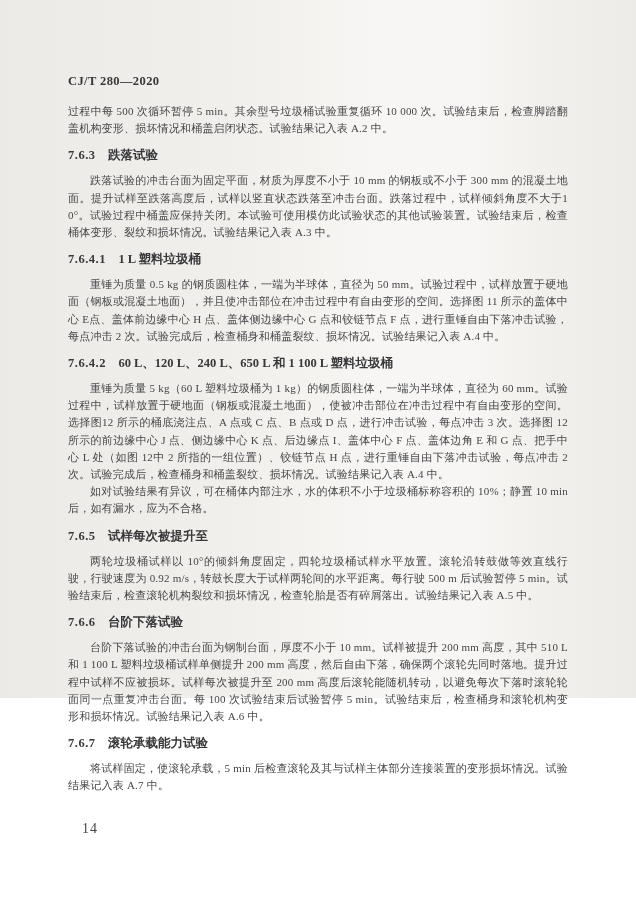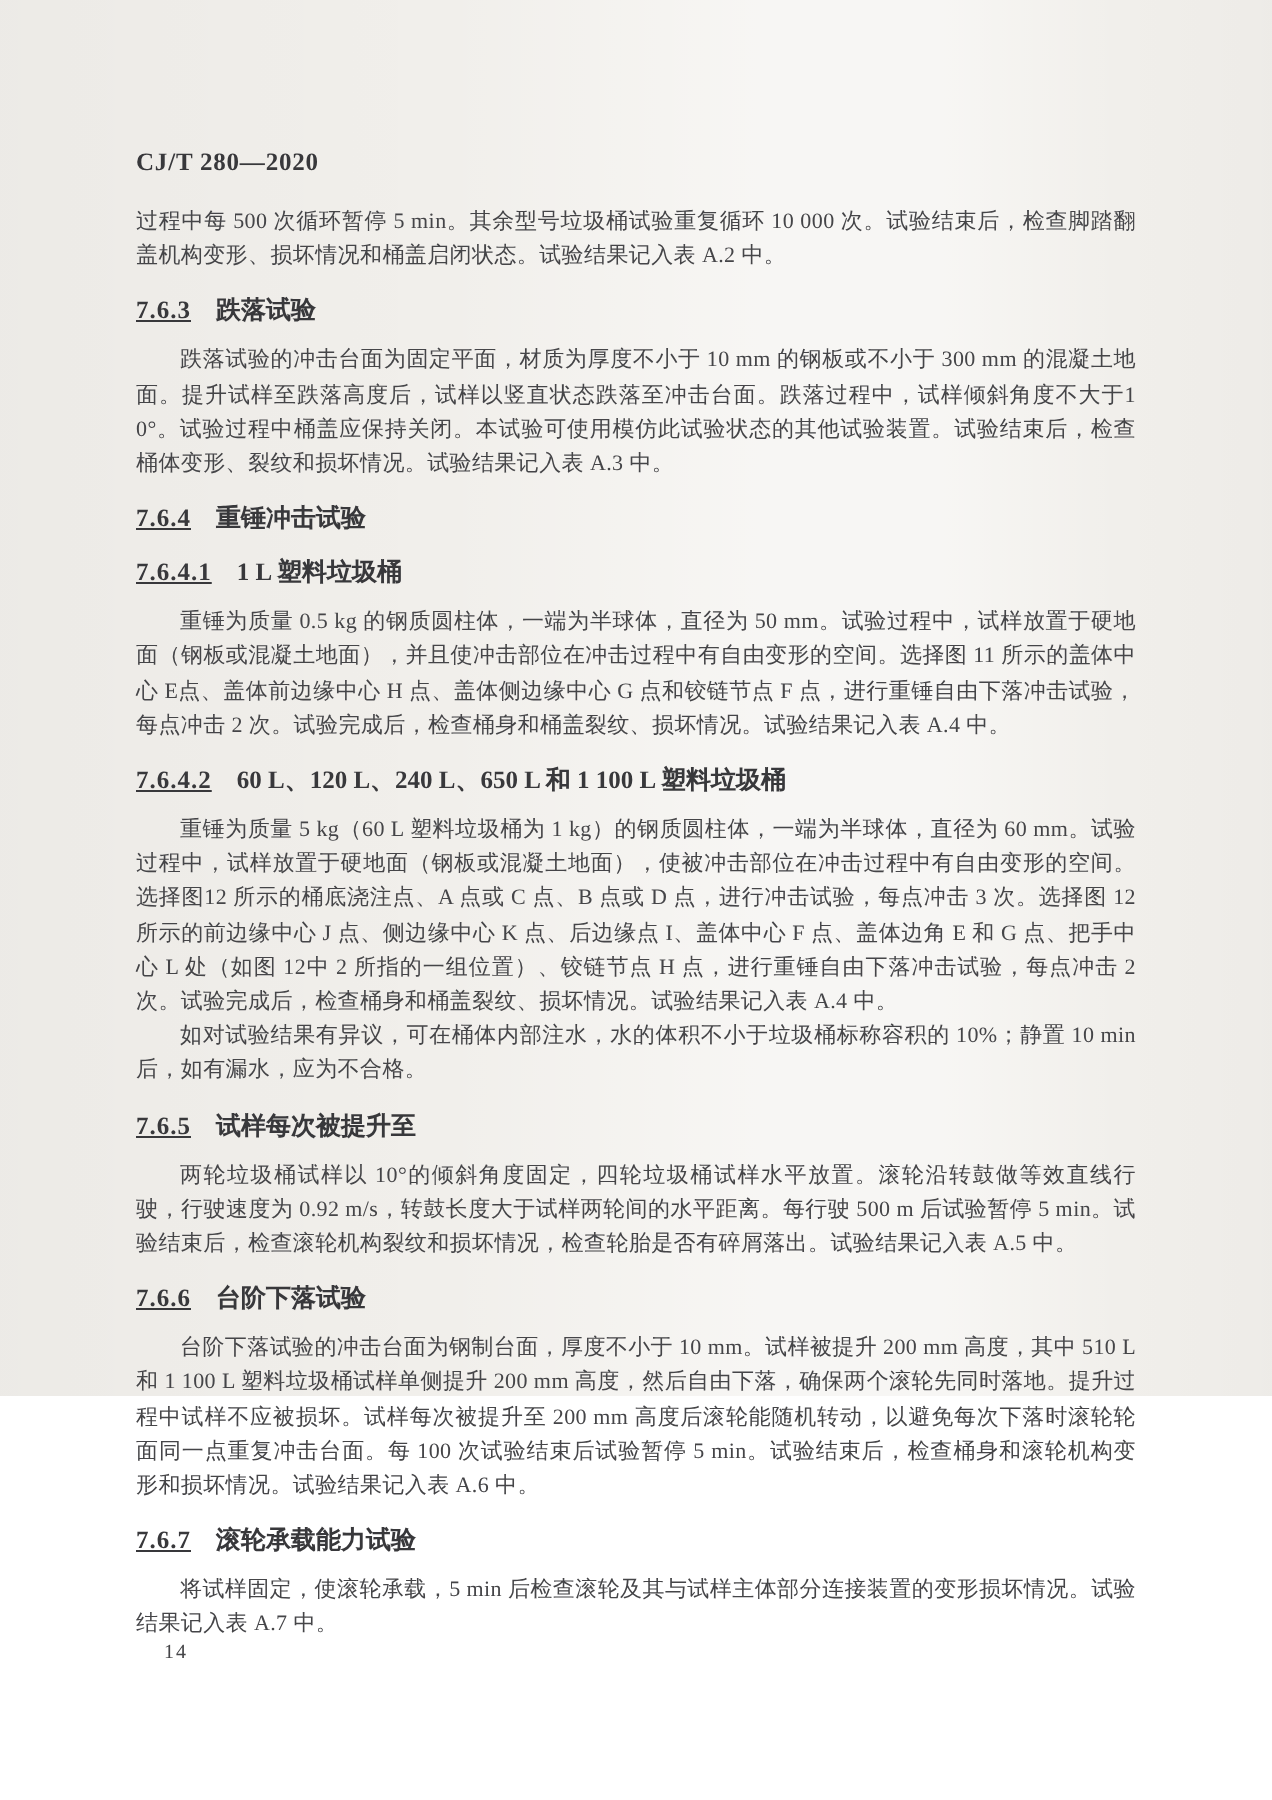--- a/index.html
+++ b/index.html
@@ -43,53 +43,51 @@
   .sec-heading {
     font-size: 12.5px;
     line-height: 17px;
     font-weight: bold;
     color: var(--heading-ink, #38383b);
     margin: 10px 0 8px 0;
   }
   .sec-heading .sec-num {
     margin-right: 1em;
     letter-spacing: 0.5px;
-    text-decoration: underline;
   }
   .para {
     font-size: 11px;
     line-height: 17.2px;
     text-align: justify;
     margin: 0;
     letter-spacing: 0.2px;
     word-break: break-all;
   }
   .para.indent {
     text-indent: 2em;
   }
   .page-number {
     position: absolute;
     left: 82px;
     top: 821px;
-    font-size: 10px;
+    font-size: 14px;
     letter-spacing: 1px;
     color: var(--ink, #454548);
   }
 </style>
 </head>
 <body>
 
 <div class="page">
   <div class="content">
     <div class="running-header">CJ/T 280—2020</div>
     <main id="document-body">
         <p class="para">过程中每 500 次循环暂停 5 min。其余型号垃圾桶试验重复循环 10 000 次。试验结束后，检查脚踏翻盖机构变形、损坏情况和桶盖启闭状态。试验结果记入表 A.2 中。</p>
         <h2 class="sec-heading"><span class="sec-num">7.6.3</span><span class="sec-title">跌落试验</span></h2>
         <p class="para indent">跌落试验的冲击台面为固定平面，材质为厚度不小于 10 mm 的钢板或不小于 300 mm 的混凝土地面。提升试样至跌落高度后，试样以竖直状态跌落至冲击台面。跌落过程中，试样倾斜角度不大于10°。试验过程中桶盖应保持关闭。本试验可使用模仿此试验状态的其他试验装置。试验结束后，检查桶体变形、裂纹和损坏情况。试验结果记入表 A.3 中。</p>
-        <h2 class="sec-heading"><span class="sec-num">7.6.4</span><span class="sec-title">重锤冲击试验</span></h2>
         <h2 class="sec-heading"><span class="sec-num">7.6.4.1</span><span class="sec-title">1 L 塑料垃圾桶</span></h2>
         <p class="para indent">重锤为质量 0.5 kg 的钢质圆柱体，一端为半球体，直径为 50 mm。试验过程中，试样放置于硬地面（钢板或混凝土地面），并且使冲击部位在冲击过程中有自由变形的空间。选择图 11 所示的盖体中心 E点、盖体前边缘中心 H 点、盖体侧边缘中心 G 点和铰链节点 F 点，进行重锤自由下落冲击试验，每点冲击 2 次。试验完成后，检查桶身和桶盖裂纹、损坏情况。试验结果记入表 A.4 中。</p>
         <h2 class="sec-heading"><span class="sec-num">7.6.4.2</span><span class="sec-title">60 L、120 L、240 L、650 L 和 1 100 L 塑料垃圾桶</span></h2>
         <p class="para indent">重锤为质量 5 kg（60 L 塑料垃圾桶为 1 kg）的钢质圆柱体，一端为半球体，直径为 60 mm。试验过程中，试样放置于硬地面（钢板或混凝土地面），使被冲击部位在冲击过程中有自由变形的空间。选择图12 所示的桶底浇注点、A 点或 C 点、B 点或 D 点，进行冲击试验，每点冲击 3 次。选择图 12 所示的前边缘中心 J 点、侧边缘中心 K 点、后边缘点 I、盖体中心 F 点、盖体边角 E 和 G 点、把手中心 L 处（如图 12中 2 所指的一组位置）、铰链节点 H 点，进行重锤自由下落冲击试验，每点冲击 2 次。试验完成后，检查桶身和桶盖裂纹、损坏情况。试验结果记入表 A.4 中。</p>
         <p class="para indent">如对试验结果有异议，可在桶体内部注水，水的体积不小于垃圾桶标称容积的 10%；静置 10 min后，如有漏水，应为不合格。</p>
         <h2 class="sec-heading"><span class="sec-num">7.6.5</span><span class="sec-title">试样每次被提升至</span></h2>
         <p class="para indent">两轮垃圾桶试样以 10°的倾斜角度固定，四轮垃圾桶试样水平放置。滚轮沿转鼓做等效直线行驶，行驶速度为 0.92 m/s，转鼓长度大于试样两轮间的水平距离。每行驶 500 m 后试验暂停 5 min。试验结束后，检查滚轮机构裂纹和损坏情况，检查轮胎是否有碎屑落出。试验结果记入表 A.5 中。</p>
         <h2 class="sec-heading"><span class="sec-num">7.6.6</span><span class="sec-title">台阶下落试验</span></h2>
         <p class="para indent">台阶下落试验的冲击台面为钢制台面，厚度不小于 10 mm。试样被提升 200 mm 高度，其中 510 L和 1 100 L 塑料垃圾桶试样单侧提升 200 mm 高度，然后自由下落，确保两个滚轮先同时落地。提升过程中试样不应被损坏。试样每次被提升至 200 mm 高度后滚轮能随机转动，以避免每次下落时滚轮轮面同一点重复冲击台面。每 100 次试验结束后试验暂停 5 min。试验结束后，检查桶身和滚轮机构变形和损坏情况。试验结果记入表 A.6 中。</p>
         <h2 class="sec-heading"><span class="sec-num">7.6.7</span><span class="sec-title">滚轮承载能力试验</span></h2>

